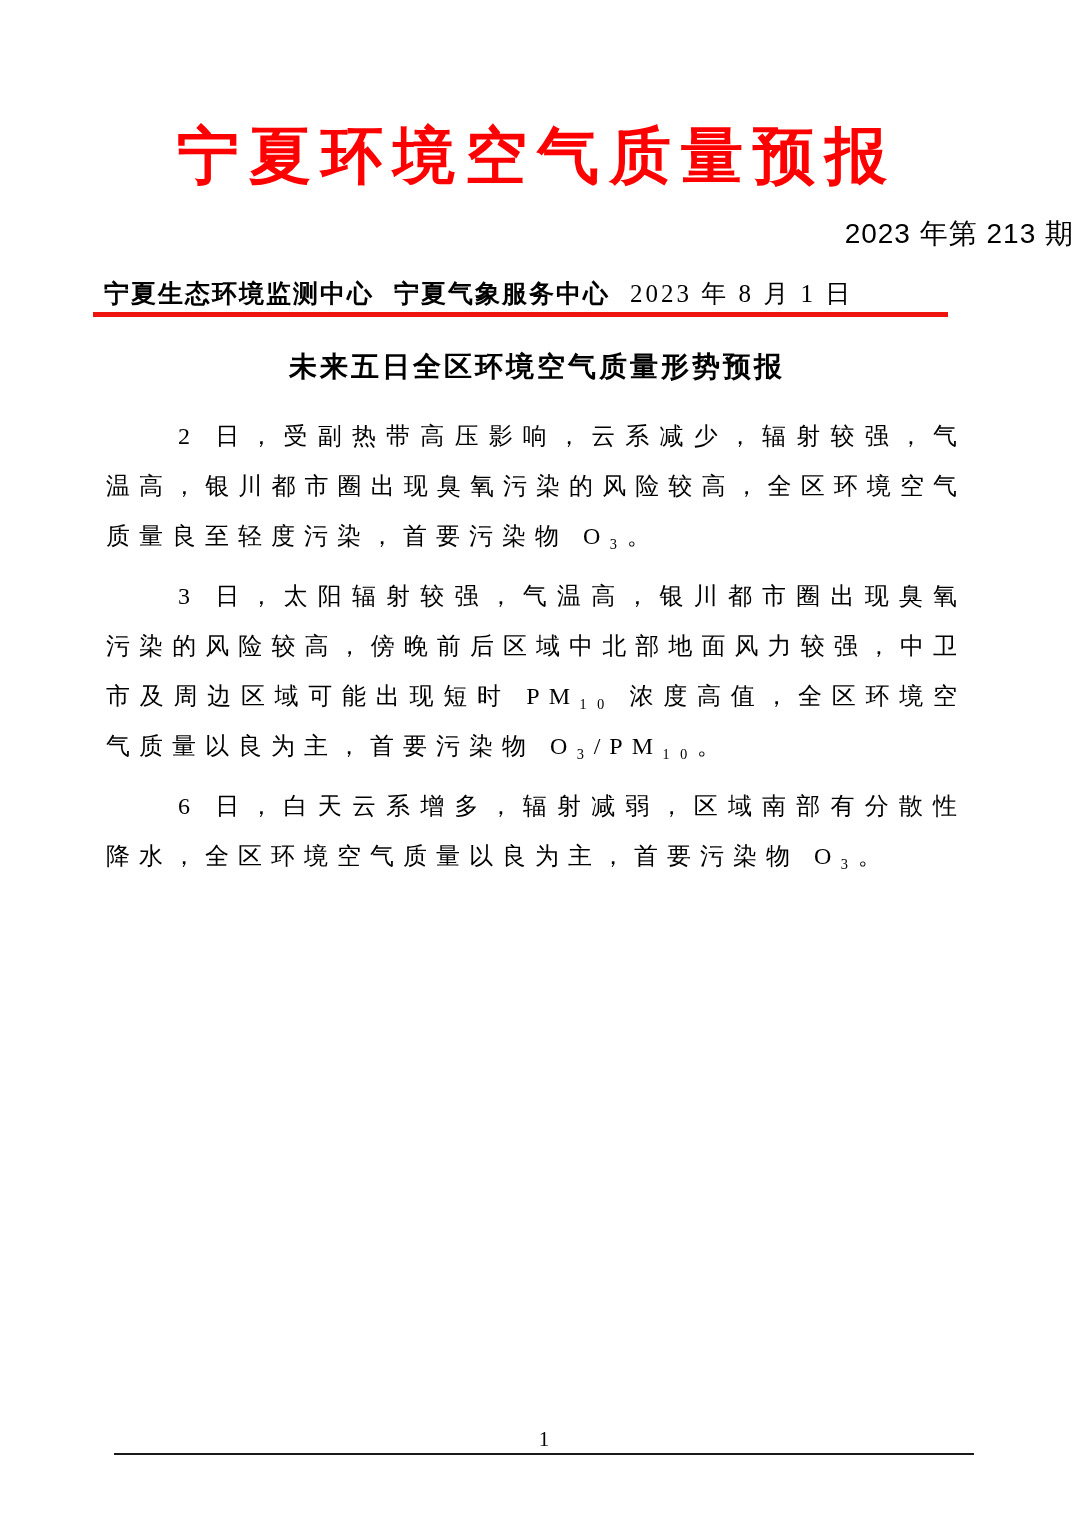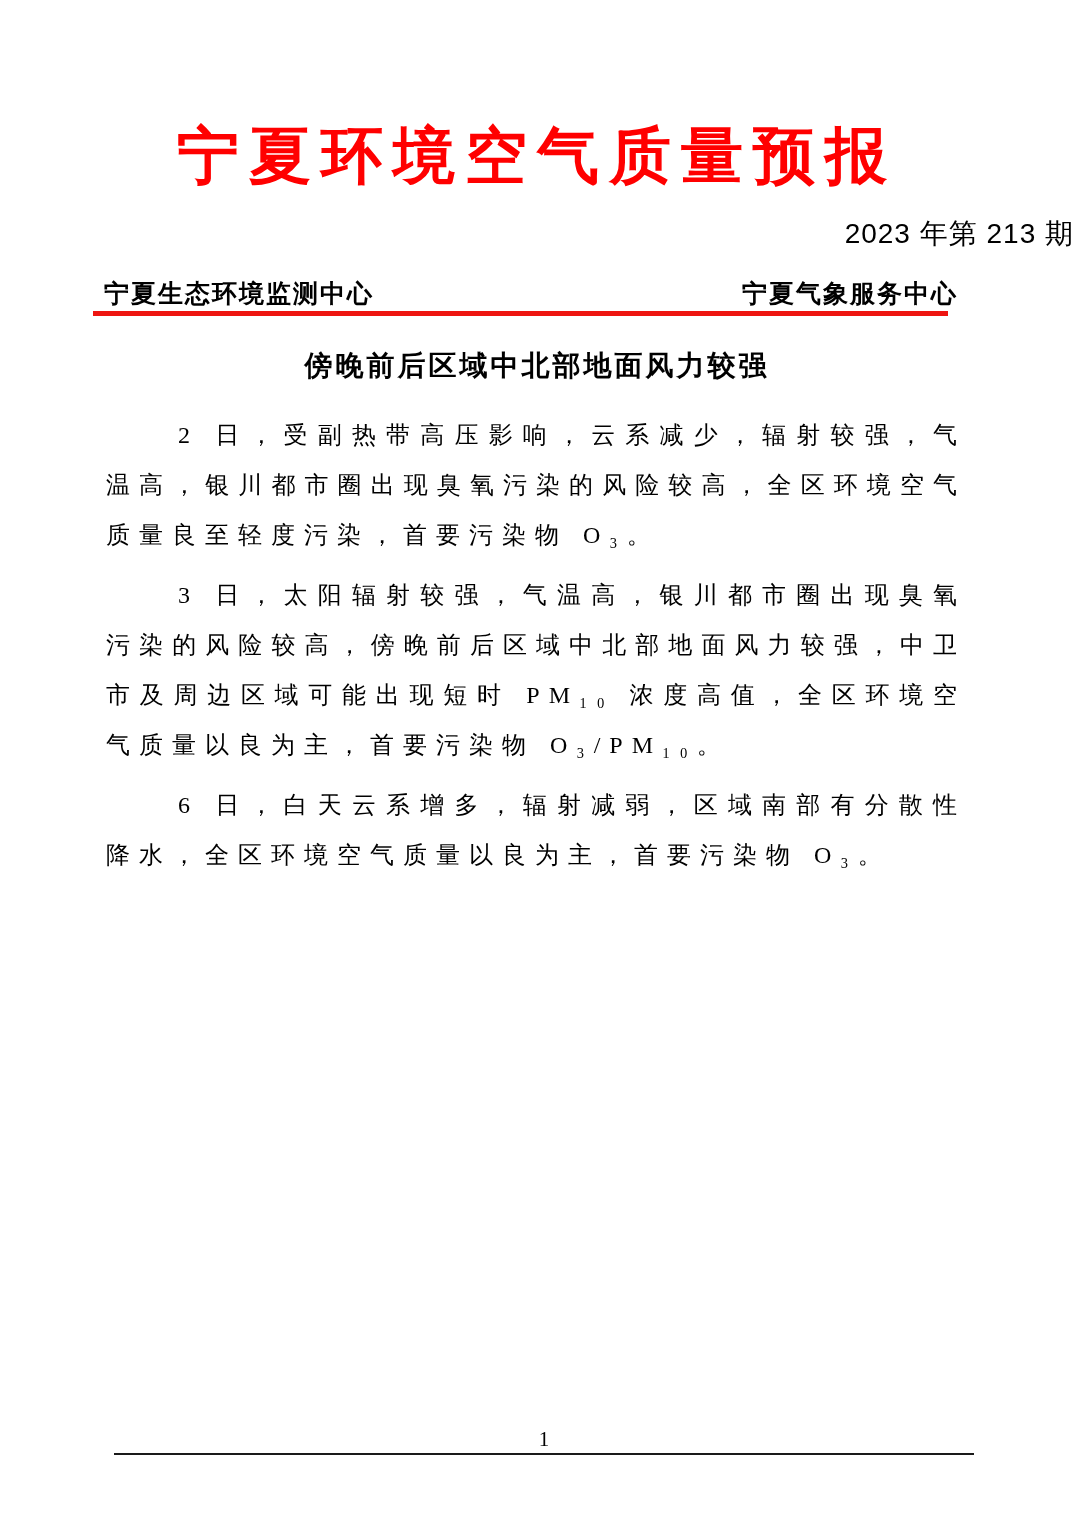--- a/index.html
+++ b/index.html
@@ -25,21 +25,20 @@
   .issue-line {
     margin-top: 22px;
     text-align: right;
     font-size: 28px;
     line-height: 36px;
     letter-spacing: 1px;
     font-family: "Liberation Sans", "DejaVu Sans", sans-serif;
   }
   .publisher-row {
     display: flex;
-    justify-content: space-between;
     align-items: baseline;
     margin: 26px 116px 0 104px;
     font-size: 25px;
     line-height: 30px;
     gap: 20px;
   }
   .publisher-row .org {
     font-weight: bold;
     letter-spacing: 2px;
     font-family: "Liberation Sans", "DejaVu Sans", sans-serif;
@@ -90,25 +89,26 @@
 
 <div class="page">
 
   <div class="report-title" style="color: rgb(255, 0, 0);">宁夏环境空气质量预报</div>
 
   <div class="issue-line">2023 年第 213 期</div>
 
   <div class="publisher-row">
     <span class="org">宁夏生态环境监测中心</span>
     <span class="org">宁夏气象服务中心</span>
+    <span class="date">2023 年 8 月 1 日</span>
   </div>
 
   <div class="red-rule" style="background: rgb(238, 21, 17);"></div>
 
-  <div class="section-heading">傍晚前后区域中北部地面风力较强</div>
+  <div class="section-heading">未来五日全区环境空气质量形势预报</div>
 
   <div class="forecast-body">
     <p>2 日，受副热带高压影响，云系减少，辐射较强，气温高，银川都市圈出现臭氧污染的风险较高，全区环境空气质量良至轻度污染，首要污染物 O₃。</p>
     <p>3 日，太阳辐射较强，气温高，银川都市圈出现臭氧污染的风险较高，傍晚前后区域中北部地面风力较强，中卫市及周边区域可能出现短时 PM₁₀ 浓度高值，全区环境空气质量以良为主，首要污染物 O₃/PM₁₀。</p>
     <p>6 日，白天云系增多，辐射减弱，区域南部有分散性降水，全区环境空气质量以良为主，首要污染物 O₃。</p>
   </div>
 
   <div class="page-footer">
     <span>1</span>
   </div>

